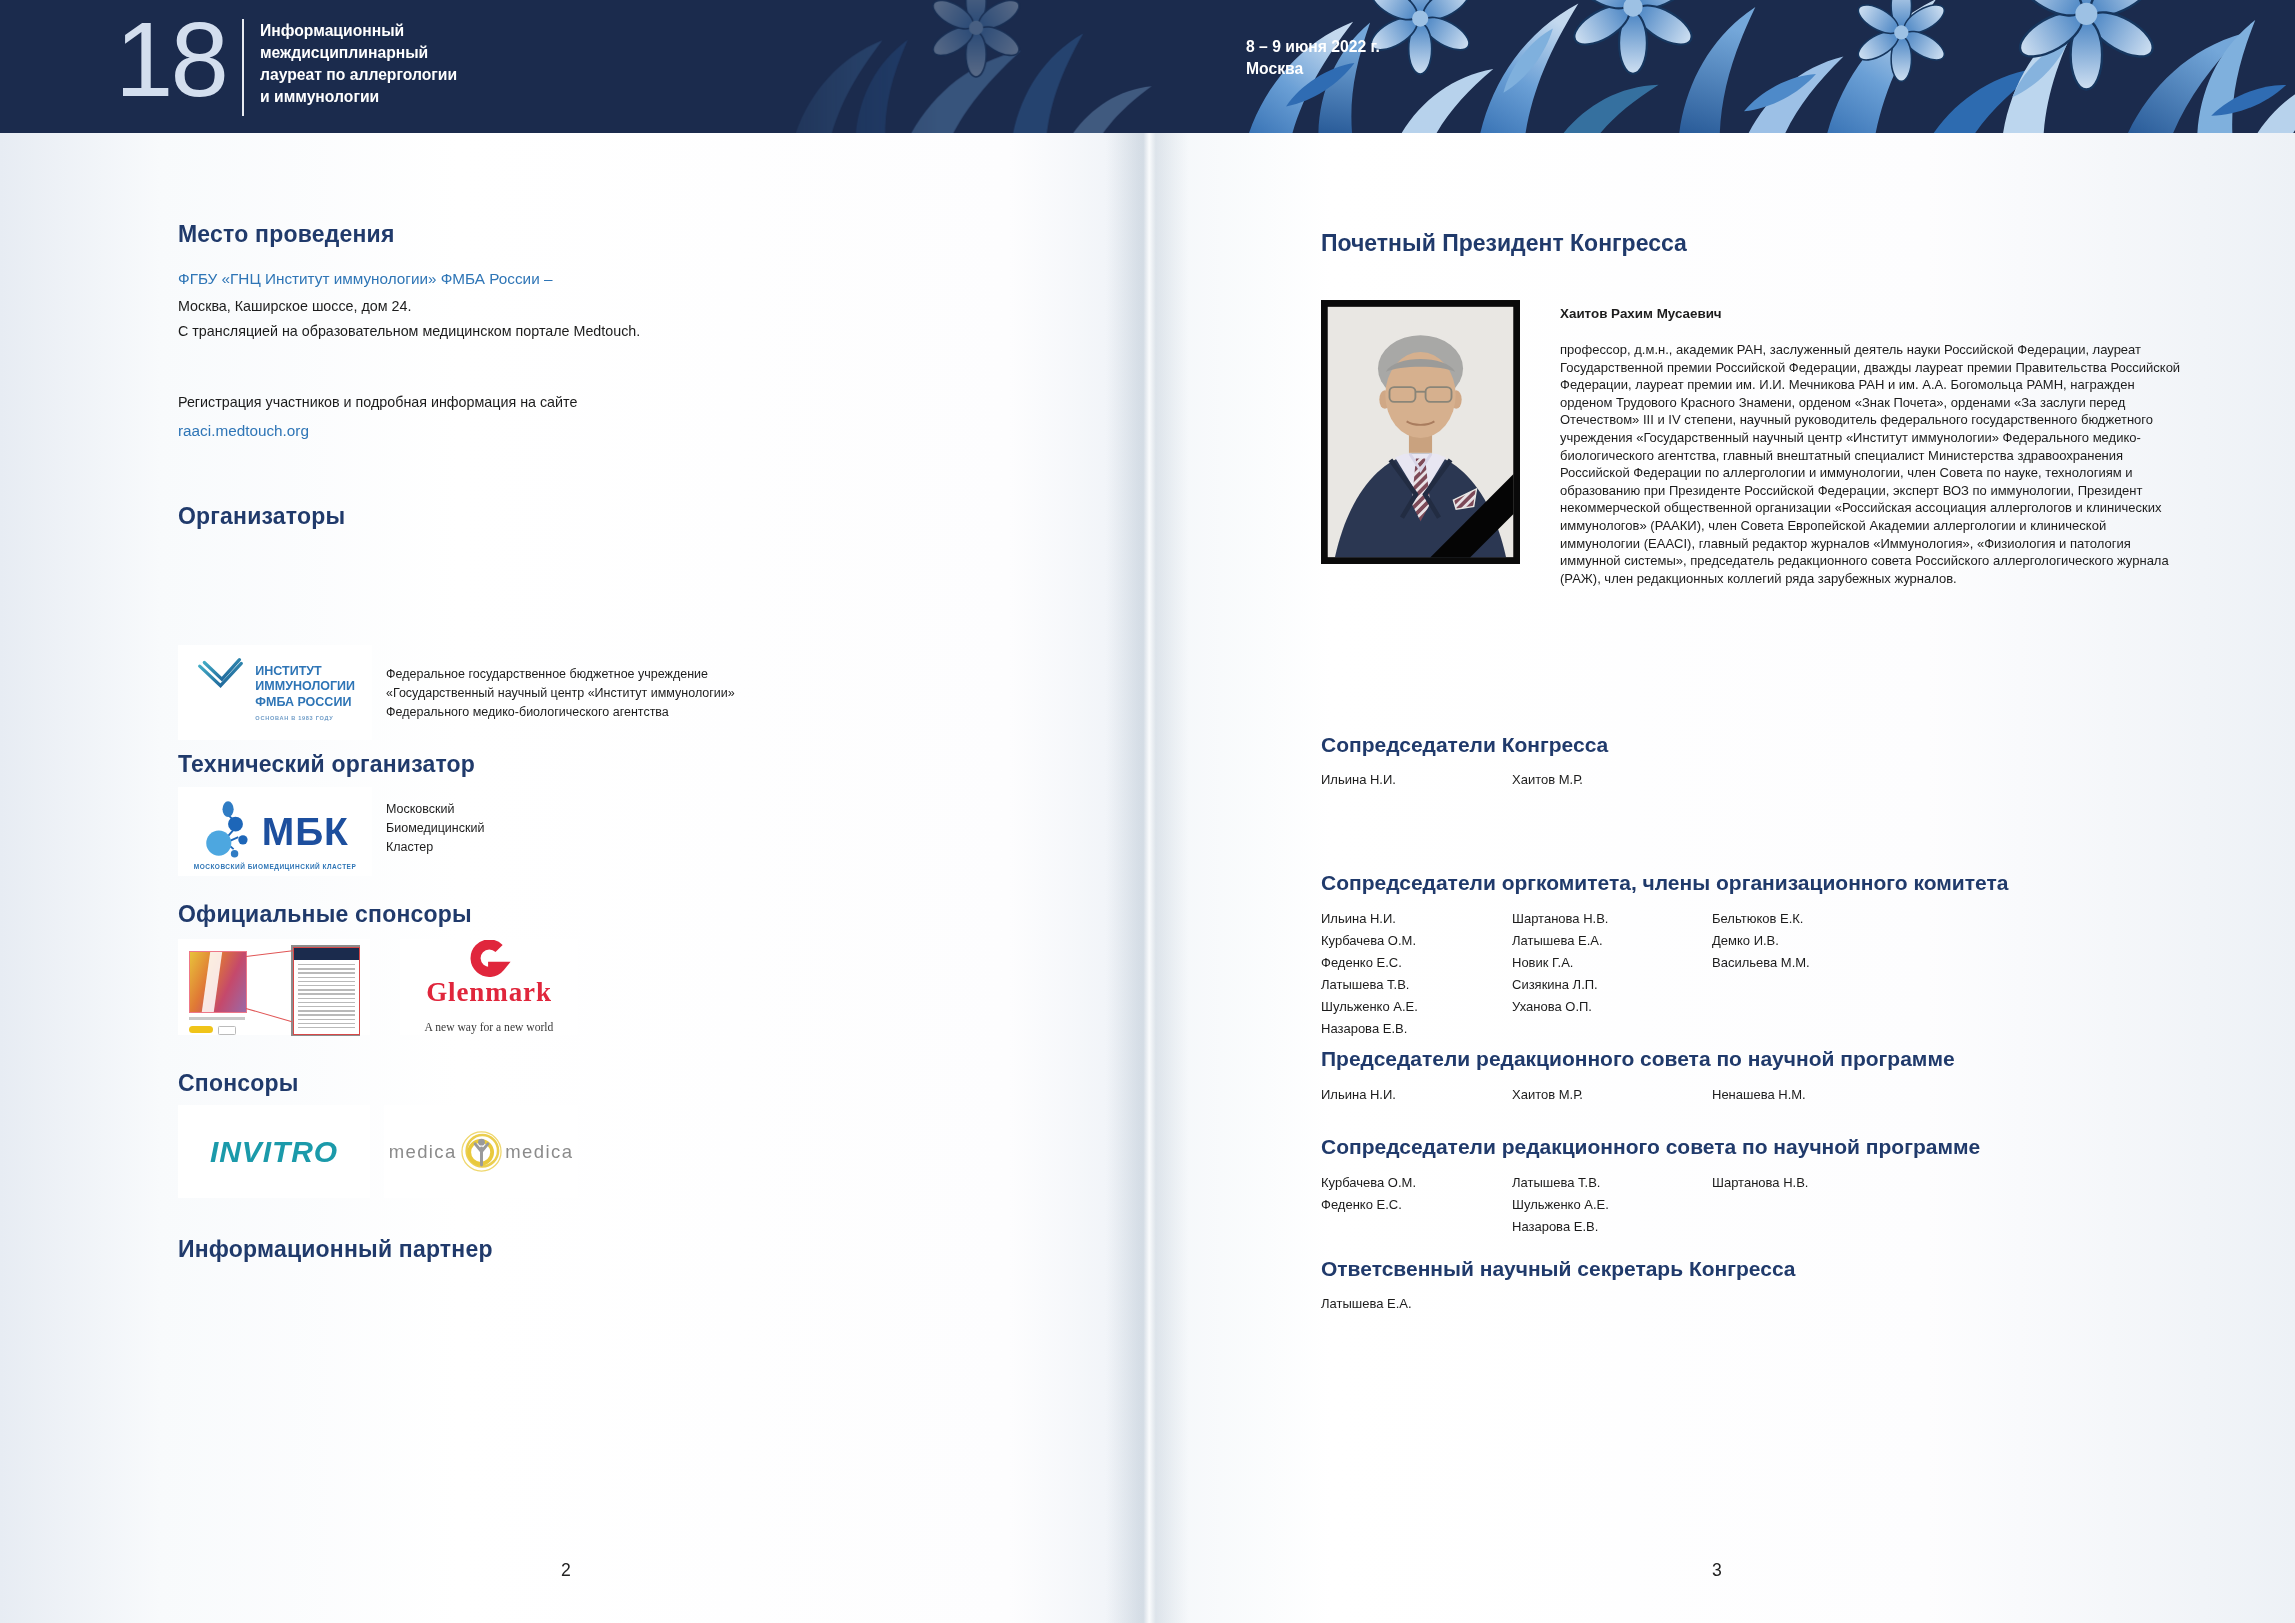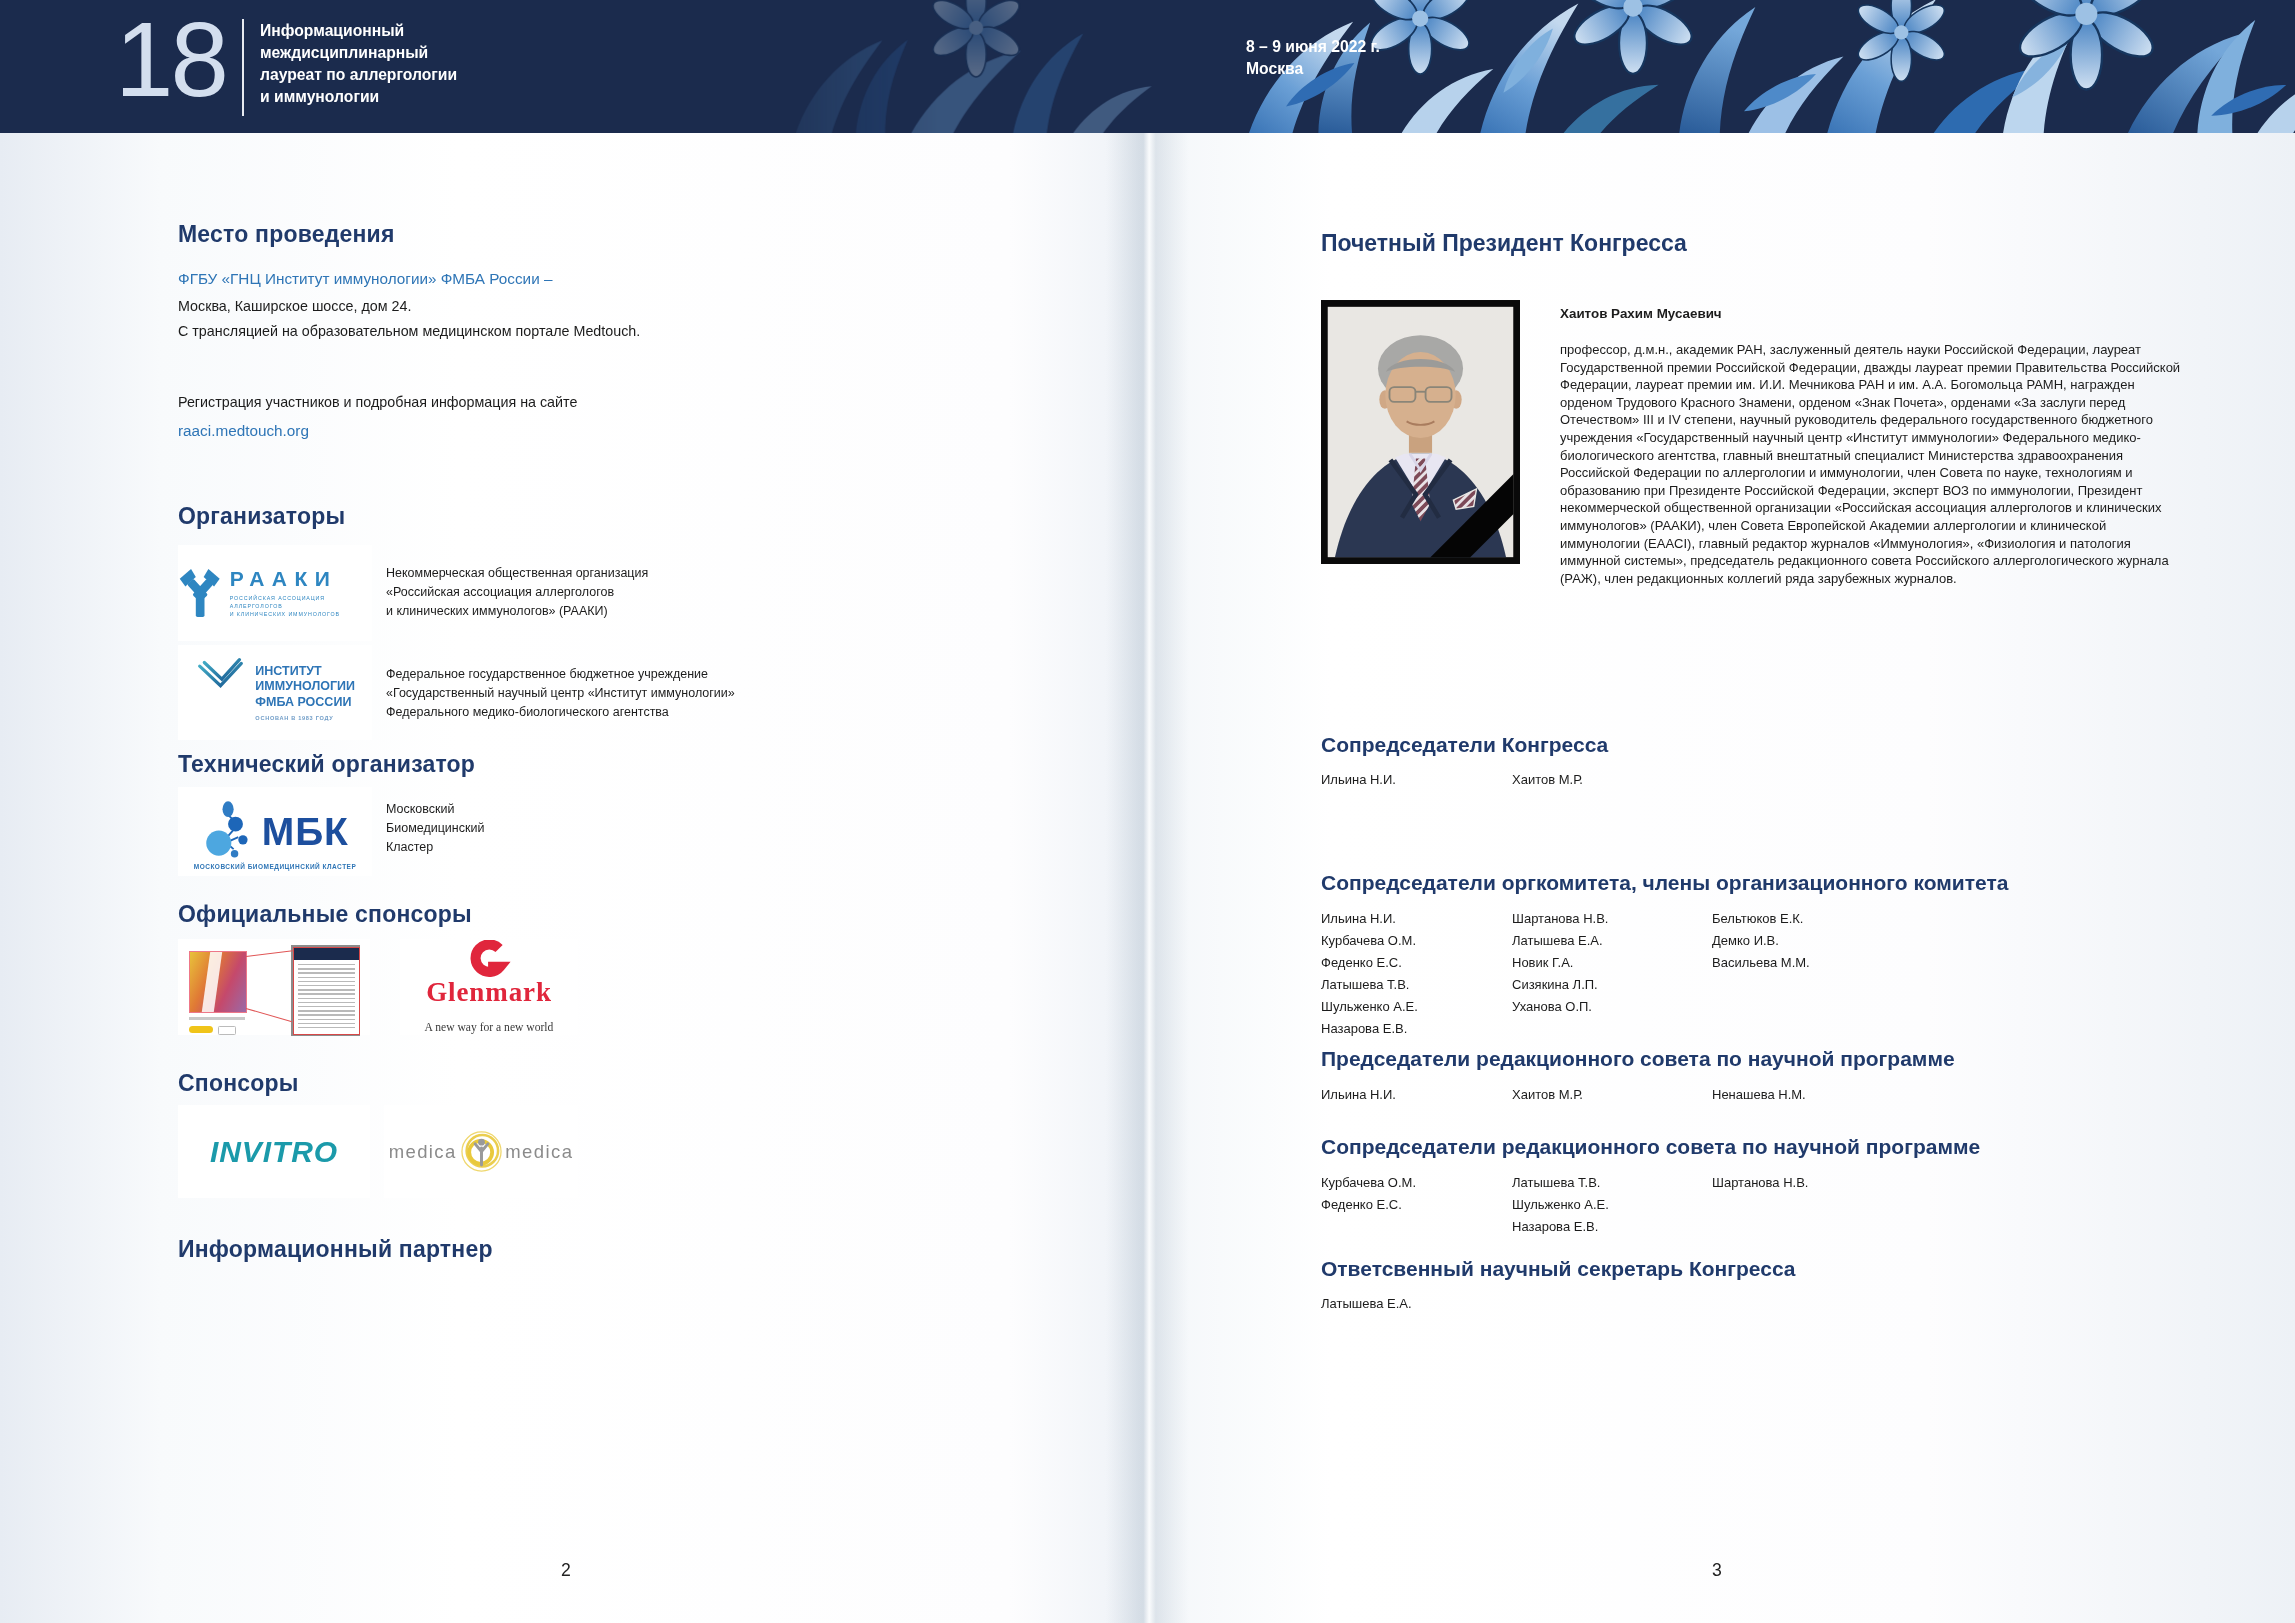--- a/index.html
+++ b/index.html
@@ -159,41 +159,20 @@
 
   <div class="abs h-left" style="left:178px;top:221px;">Место проведения</div>
   <div class="abs body-text blue" style="left:178px;top:269px;font-size:15.3px;">ФГБУ «ГНЦ Институт иммунологии» ФМБА России –</div>
   <div class="abs body-text" style="left:178px;top:296px;">Москва, Каширское шоссе, дом 24.</div>
   <div class="abs body-text" style="left:178px;top:321px;">С трансляцией на образовательном медицинском портале Medtouch.</div>
   <div class="abs body-text" style="left:178px;top:392px;">Регистрация участников и подробная информация на сайте</div>
   <a class="abs blue" style="left:178px;top:422px;font-size:15.3px;text-decoration:none;">raaci.medtouch.org</a>
 
   <div class="abs h-left" style="left:178px;top:503px;">Организаторы</div>
 
-  <div class="card" style="left:178px;top:545px;width:194px;height:96px;">
-    <div class="raaki-wrap">
-      <svg width="46" height="56" viewBox="0 0 100 122">
-        <g fill="#2e86c1">
-          <rect x="41" y="58" width="20" height="58" rx="4"></rect>
-          <rect x="41" y="26" width="20" height="50" rx="4" transform="rotate(-42 51 60)"></rect>
-          <rect x="41" y="26" width="20" height="50" rx="4" transform="rotate(42 51 60)"></rect>
-          <polygon points="4,28 30,6 41,24 17,46"></polygon>
-          <polygon points="96,28 70,6 59,24 83,46"></polygon>
-        </g>
-      </svg>
-      <div>
-        <div class="raaki-abbr">РААКИ</div>
-        <div class="raaki-cap">РОССИЙСКАЯ АССОЦИАЦИЯ АЛЛЕРГОЛОГОВ
-И КЛИНИЧЕСКИХ ИММУНОЛОГОВ</div>
-      </div>
-    </div>
-  </div>
-  <div class="abs desc" style="left:386px;top:564px;">Некоммерческая общественная организация
-«Российская ассоциация аллергологов
-и клинических иммунологов» (РААКИ)</div>
 
   <div class="card" style="left:178px;top:645px;width:194px;height:95px;">
     <div class="inst-wrap">
       <svg width="51" height="74" viewBox="0 0 110 160">
         <defs>
           <linearGradient id="ig" x1="0" y1="0" x2="1" y2="1">
             <stop offset="0" stop-color="#45b1c9"></stop>
               <stop offset="1" stop-color="#16558f"></stop>
           </linearGradient>
         </defs>

